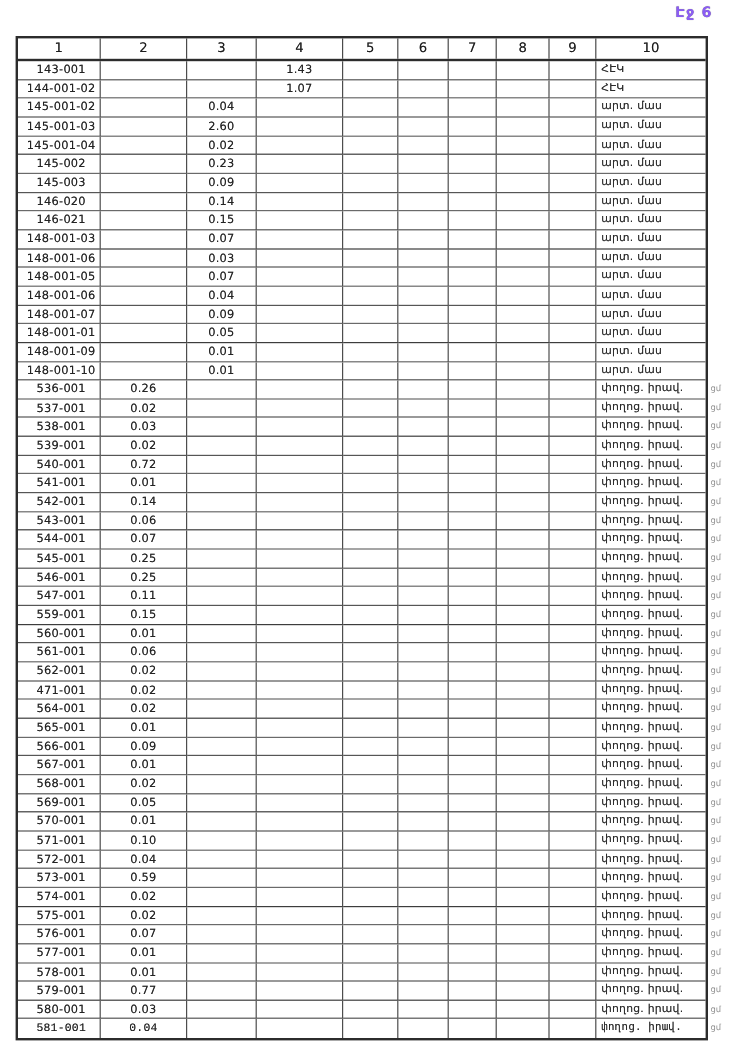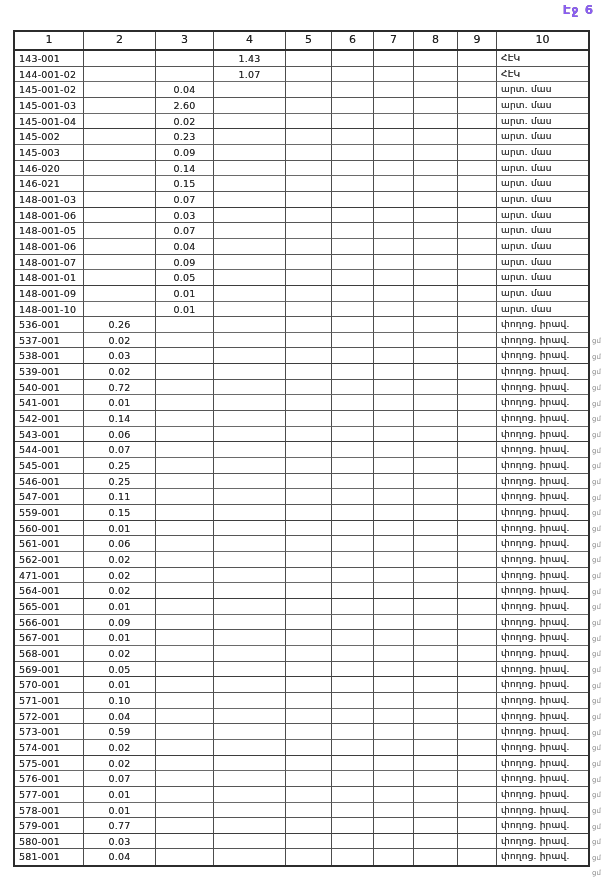--- a/index.html
+++ b/index.html
@@ -43,27 +43,27 @@
   .cell{
     border-right:1px solid #4d4d4d;
     border-bottom:1px solid #565656;
     font-size:9.5px;line-height:15px;
     white-space:nowrap;overflow:hidden;
     text-shadow:0 0 0.5px rgba(0,0,0,0.5);
     letter-spacing:0.2px;
   }
   .data-row:nth-child(2n) .cell{border-bottom-color:#6a6a6a;}
   .data-row:nth-child(5n) .cell{border-bottom-color:#3d3d3d;}
-  .data-row:last-child .cell{border-bottom:none;}
+  .data-row:last-child .cell{border-bottom:none;font-family:Liberation Mono, monospace;}
   .cell.c10{border-right:none;}
-  .cell.c1{padding-left:4px;text-align:left;}
+  .cell.c1{padding-left:4px;text-align:center;}
   .cell.cnum{text-align:center;}
   .cell.c10{padding-left:4px;font-size:9px;color:#2a2a2a;}
   .note{
-    position:absolute;left:577px;top:20px;
+    position:absolute;left:577px;top:3px;
     font-size:7px;color:#8f8f8f;letter-spacing:0;
     white-space:nowrap;
   }
 </style>
 </head>
 <body>
 
 <div class="page-label">Էջ 6</div>
 
 <div class="doc-table">

